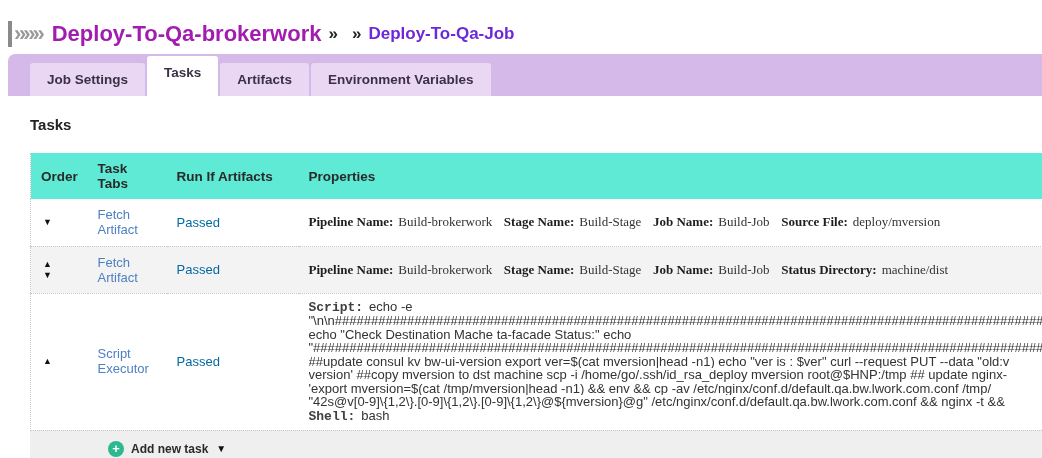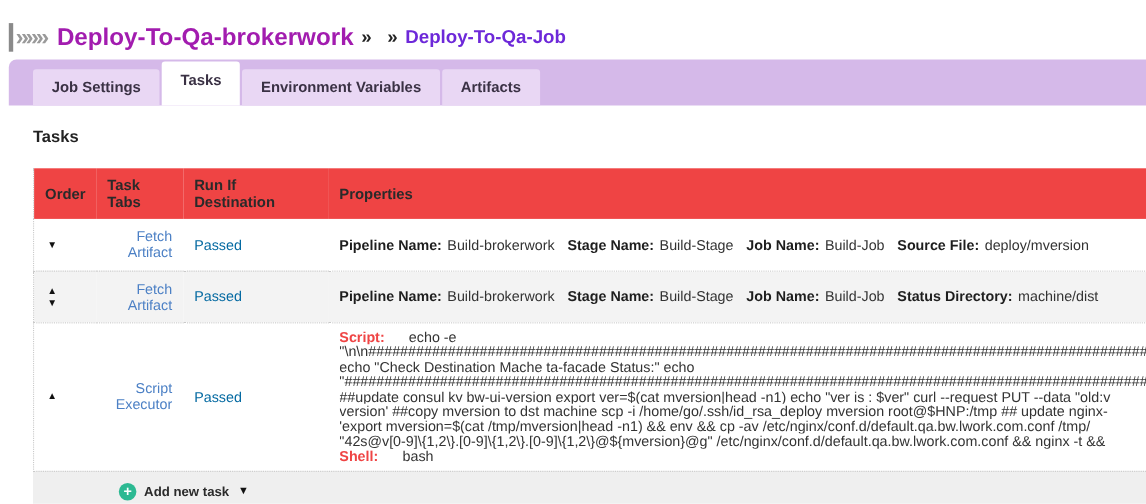--- a/index.html
+++ b/index.html
@@ -24,40 +24,40 @@
   .tab.active { background:#fff; padding-bottom:16px; }
 
   
   .section-title { margin:20px 0 20px 30px; font-size:15px; font-weight:bold; color:#222; }
 
   
   .table-wrap { margin-left:30px; width:1160px; }
   table.tasks { border-collapse:collapse; width:1160px; table-layout:fixed;
     border-left:1px dotted #c9c9c9; }
   col.c-order{width:57px} col.c-type{width:79px} col.c-runif{width:132px} col.c-props{width:892px}
-  thead th { background:#ef4444; text-align:left; font-size:13.5px; font-weight:bold;
+  thead th { background:#5eead4; text-align:left; font-size:13.5px; font-weight:bold;
     color:#2a2a2a; padding:8px 10px; height:30px; }
   tbody td { padding:6px 10px; font-size:13px; vertical-align:middle; }
   tr.task-row { border-top:1px dotted #c9c9c9; }
   tr.task-row:first-child { border-top:none; }
   tr.row-alt { background:#f3f3f3; }
   tr.row-1 td, tr.row-2 td { height:47px; }
-  .task-link { color:#4c80c5; text-decoration:none; font-size:13px; line-height:15px; display:inline-block;text-align:right; }
+  .task-link { color:#4c80c5; text-decoration:none; font-size:13px; line-height:15px; display:inline-block; }
   .runif { color:#0369a1; }
   .order-cell { text-align:left; }
   .arrow-btn { display:block; background:none; border:none; color:#111; font-size:9px;
     line-height:9px; cursor:pointer; padding:1px 2px; }
   .props { white-space:nowrap; overflow:hidden; }
   .props b { color:#1e1e1e; }
-  .props .pair { margin-right:8px; }
+  .props .pair { margin-right:8px;font-family:Liberation Serif, serif; }
   .props .pair b { margin-right:5px; }
 
   .script { font-size:13px; line-height:13.5px; }
   .script-line { white-space:pre; overflow:hidden; }
-  .script-line b { color:#ef4444; margin-right:22px; }
+  .script-line b { color:#404040; margin-right:6px;font-family:Liberation Mono, monospace; }
 
   
   .add-row { width:1160px; margin-left:30px; background:#efefef; border-top:1px dotted #c9c9c9;
     height:36px; display:flex; align-items:center; padding-left:78px; margin-top:1px; }
   .add-btn { display:flex; align-items:center; background:none; border:none; cursor:pointer;
     font-family:inherit; }
   .plus-circle { width:16px; height:16px; border-radius:50%; background:#2cb992; color:#fff;
     font-size:13px; line-height:15px; font-weight:bold; text-align:center; margin-right:7px;
     display:inline-block; }
   .add-label { font-size:12px; font-weight:bold; color:#2a2a2a; margin-right:8px; }
@@ -73,39 +73,39 @@
   </span>
   <a href="#">Deploy-To-Qa-brokerwork</a>
   <span class="crumb-sep">»</span>
   <span class="crumb-sep">»</span>
   <span class="crumb-current">Deploy-To-Qa-Job</span>
 </div>
 
 <div class="tabbar">
   <div class="tab">Job Settings</div>
   <div class="tab active">Tasks</div>
+  <div class="tab">Artifacts</div>
   <div class="tab">Environment Variables</div>
-  <div class="tab">Artifacts</div>
 </div>
 
 <div class="section-title">Tasks</div>
 
 <div class="table-wrap">
 <table class="tasks">
   <colgroup>
         <col class="c-order">
         <col class="c-type">
         <col class="c-runif">
         <col class="c-props">
       </colgroup>
   <thead>
     <tr>
       <th>Order</th>
       <th>Task Tabs</th>
-      <th>Run If Destination</th>
+      <th>Run If Artifacts</th>
       <th>Properties</th>
     </tr>
   </thead>
   <tbody>
 
     <tr class="task-row row-1">
       <td class="order-cell">
         <button class="arrow-btn">▼</button>
       </td>
       <td><a href="#" class="task-link">Fetch Artifact</a></td>

